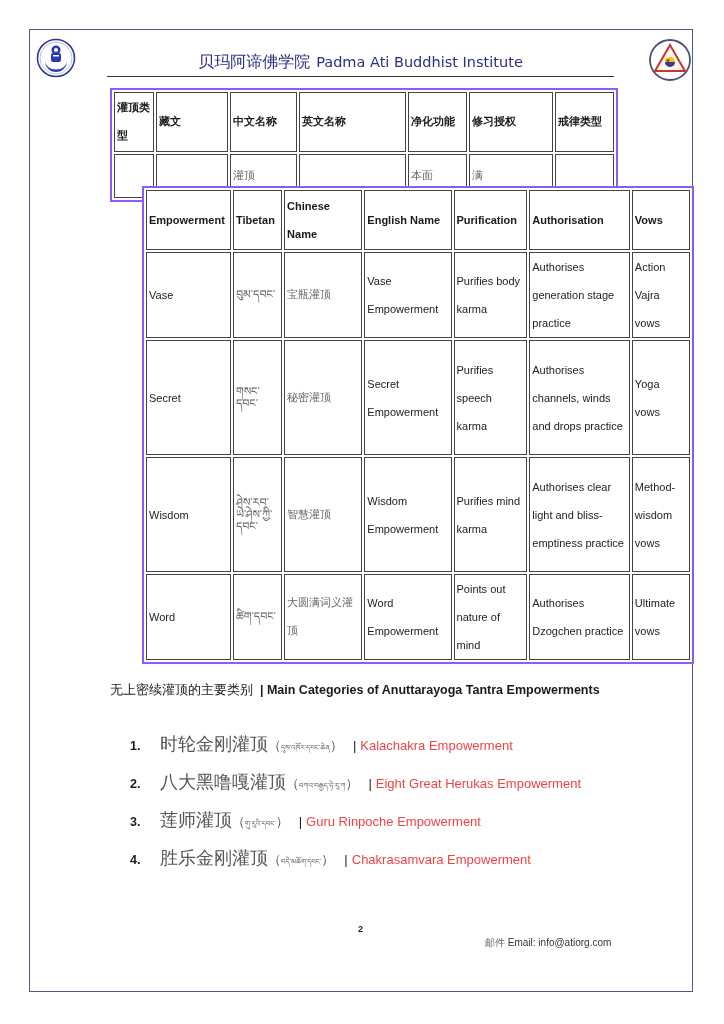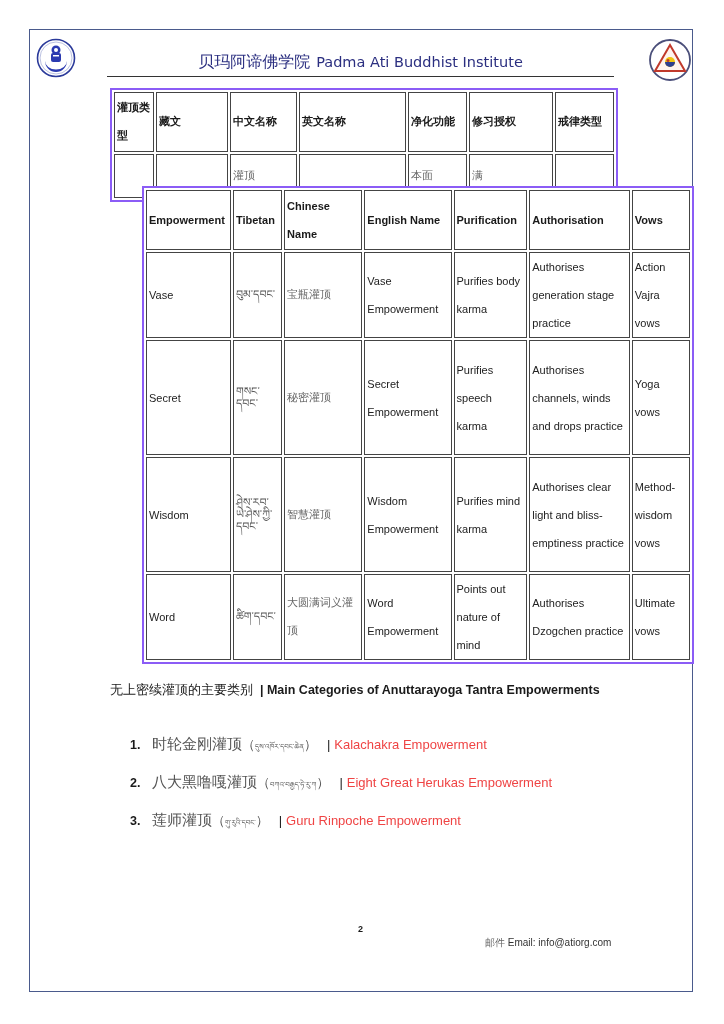--- a/index.html
+++ b/index.html
@@ -30,21 +30,21 @@
   .tib { font-family: "DejaVu Sans", sans-serif; font-size: 6px; color: #555; line-height: 12px !important; }
 
   .section-heading { position: absolute; left: 110px; top: 676px; width: 510px;
                      font-size: 12.5px; line-height: 28px; }
   .section-heading .zh { font-family: "DejaVu Sans", sans-serif; font-size: 13px; }
   .section-heading .en { font-weight: bold; }
 
   .list { position: absolute; left: 130px; top: 733px; margin: 0; padding: 0; list-style: none; }
   .list li { height: 38px; line-height: 22px; font-size: 13px; white-space: nowrap; }
   .list .num { display: inline-block; width: 22px; font-weight: bold; font-size: 12.5px; }
-  .list .zh { font-family: Liberation Sans, sans-serif; color: #555; font-size: 15px; }
+  .list .zh { font-family: Liberation Sans, sans-serif; color: #555; font-size: 18px; margin-left: 8px; }
   .list .tibi { font-family: "DejaVu Sans", sans-serif; font-size: 7px; color: #555; }
   .list .paren { font-family: "DejaVu Serif", serif; color: #555; font-size: 13px; }
   .list .sep { margin-left: 10px; margin-right: 4px; }
   .list .en { color: #ef4444; }
 
   .page-number { position: absolute; left: 358px; top: 924px; font-size: 9px; font-weight: bold; }
   .footer-email { position: absolute; left: 485px; top: 936px; font-size: 10px; color: #333; }
   .footer-email .zh { font-family: "DejaVu Serif", serif; color: #666; }
 </style>
 </head>
@@ -173,18 +173,21 @@
 <ol class="list">
   <li>
     <span class="num">1.</span><span class="zh">时轮金刚灌顶</span><span class="paren">（</span><span class="tibi">དུས་འཁོར་དབང་ཆེན</span><span class="paren">）</span><span class="sep">|</span><span class="en">Kalachakra Empowerment</span>
   </li>
   <li>
     <span class="num">2.</span><span class="zh">八大黑噜嘎灌顶</span><span class="paren">（</span><span class="tibi">བཀའ་བརྒྱད་ཧེ་རུ་ཀ</span><span class="paren">）</span><span class="sep">|</span><span class="en">Eight Great Herukas Empowerment</span>
   </li>
   <li>
     <span class="num">3.</span><span class="zh">莲师灌顶</span><span class="paren">（</span><span class="tibi">གུ་རུའི་དབང་</span><span class="paren">）</span><span class="sep">|</span><span class="en">Guru Rinpoche Empowerment</span>
   </li>
+  <li>
+    <span class="num">4.</span><span class="zh">胜乐金刚灌顶</span><span class="paren">（</span><span class="tibi">བདེ་མཆོག་དབང་</span><span class="paren">）</span><span class="sep">|</span><span class="en">Chakrasamvara Empowerment</span>
+  </li>
 </ol>
 
 <div class="page-number">2</div>
 <div class="footer-email">
   <span class="zh">邮件</span> <span>Email: info@atiorg.com</span>
 </div>
 
 </body></html>

